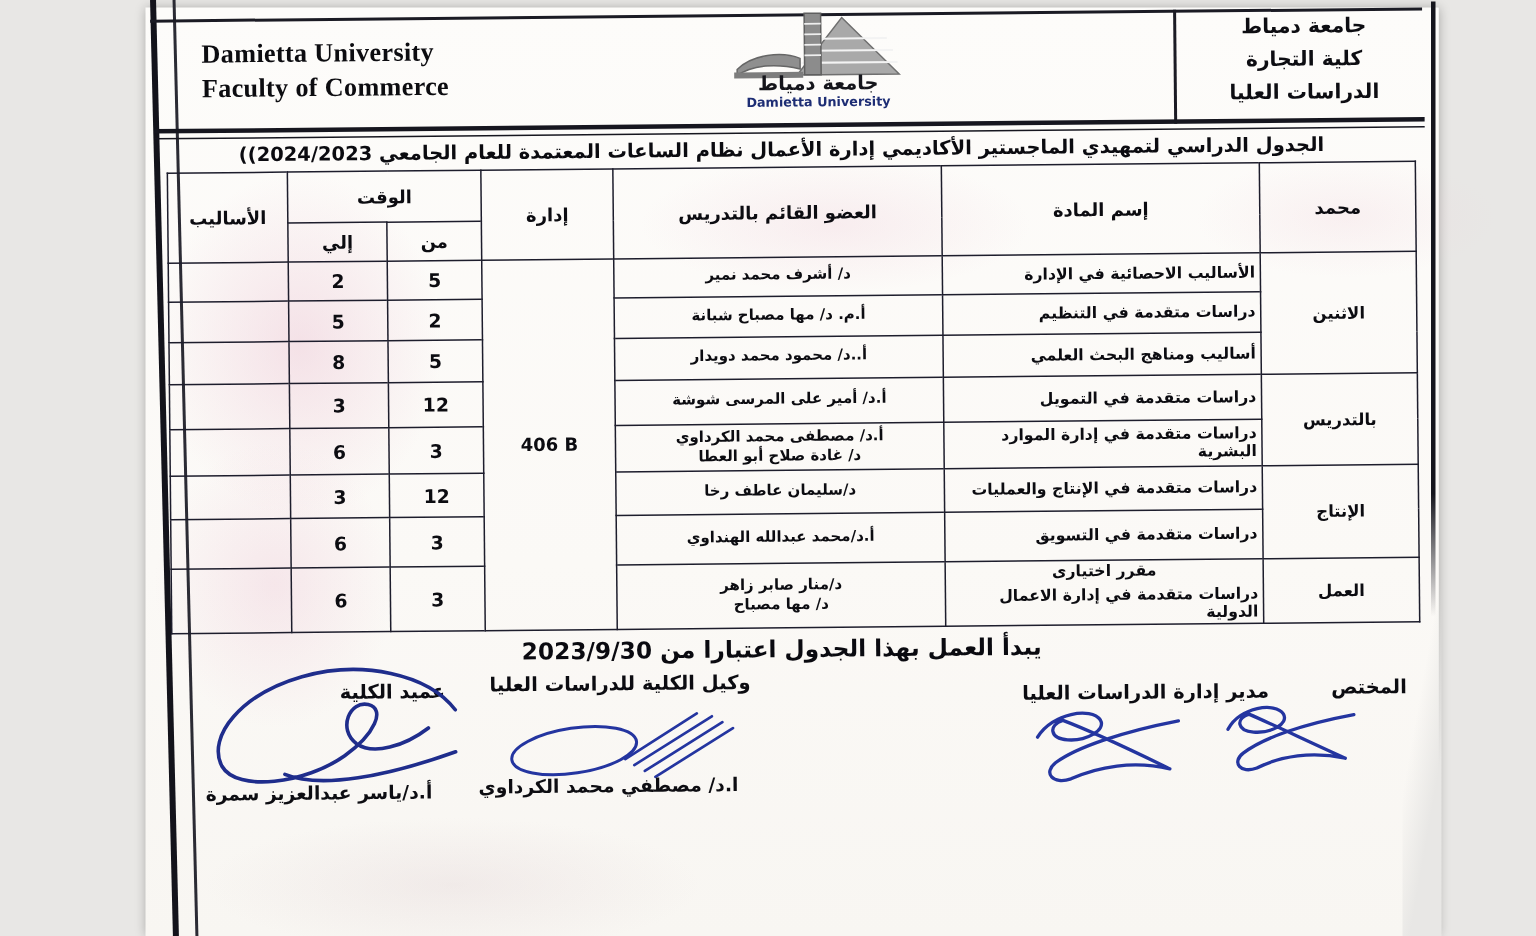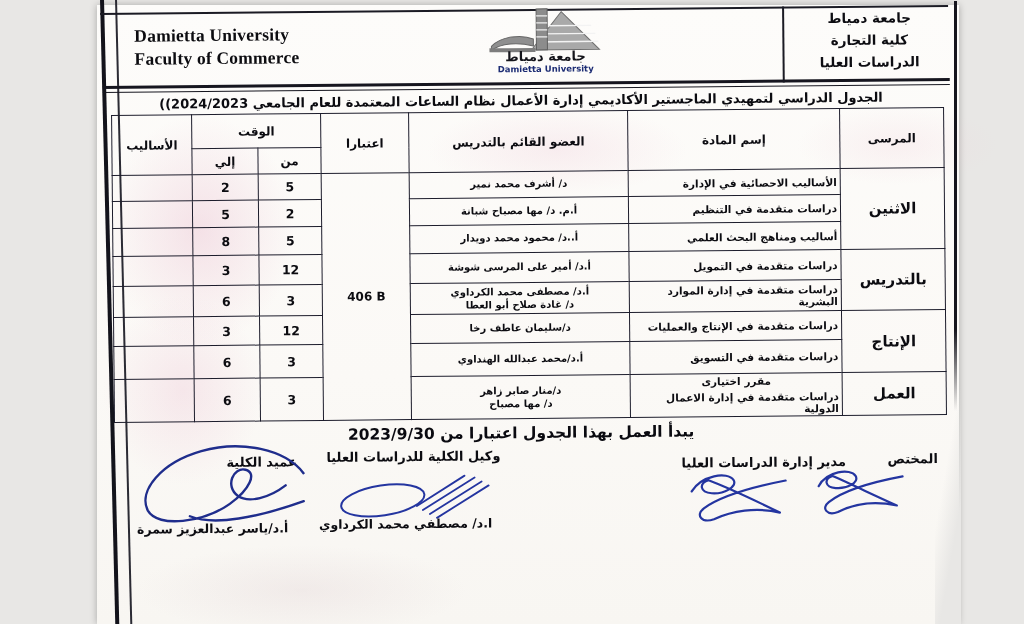--- a/index.html
+++ b/index.html
@@ -34,21 +34,21 @@
           font-weight:bold;font-size:13.5px;line-height:1.62;color:#0d0d12;}
   .double-rule{position:absolute;left:8px;top:77px;width:847px;height:3px;
           border-top:3px solid #16161f;border-bottom:1.5px solid #16161f;}
   .doc-title{position:absolute;left:0;right:10px;top:88px;text-align:center;direction:rtl;
           font-weight:bold;font-size:13px;color:#0b0b10;}
   table.schedule{position:absolute;left:16px;top:106px;width:832px;border-collapse:collapse;
           direction:rtl;table-layout:fixed;}
   table.schedule th,table.schedule td{border:1.8px solid #1d1d2c;font-weight:bold;color:#0c0c11;
           padding:0 3px;overflow:hidden;}
   th{font-size:12px;}
-  td.day{font-size:15px;text-align:center;}
+  td.day{font-size:11px;text-align:center;}
   td.course{font-size:10.5px;text-align:right;padding-right:7px;}
   td.instr{font-size:10px;text-align:center;line-height:1.25;}
   td.place{font-size:12px;text-align:center;direction:ltr;}
   td.num{font-size:12.5px;text-align:center;font-family:"DejaVu Sans",sans-serif;}
   td.notes{}
   tr.h1{height:34px;} tr.h2{height:26px;}
   tr.r1{height:26px;} tr.r2{height:27px;} tr.r3{height:28px;} tr.r4{height:30px;}
   tr.r5{height:31px;} tr.r6{height:29px;} tr.r7{height:33px;} tr.r8{height:43px;}
   .c2line{display:block;line-height:1.3;}
   .course-top{display:block;text-align:center;font-size:10.5px;}
@@ -125,24 +125,24 @@
           <col style="width:104px">
             <col style="width:212px">
             <col style="width:219px">
           <col style="width:88px">
             <col style="width:63px">
             <col style="width:66px">
             <col style="width:80px">
         </colgroup>
         <tbody>
             <tr class="h1">
-          <th rowspan="2">المرسى</th>
+          <th rowspan="2">محمد</th>
           <th rowspan="2">إسم المادة</th>
           <th rowspan="2">العضو القائم بالتدريس</th>
-          <th rowspan="2">اعتبارا</th>
+          <th rowspan="2">إدارة</th>
           <th colspan="2">الوقت</th>
           <th rowspan="2">الأساليب</th>
         </tr>
         <tr class="h2">
           <th>من</th>
           <th>إلي</th>
         </tr>
 
         <tr class="r1">
           <td class="day" rowspan="3">الاثنين</td>

